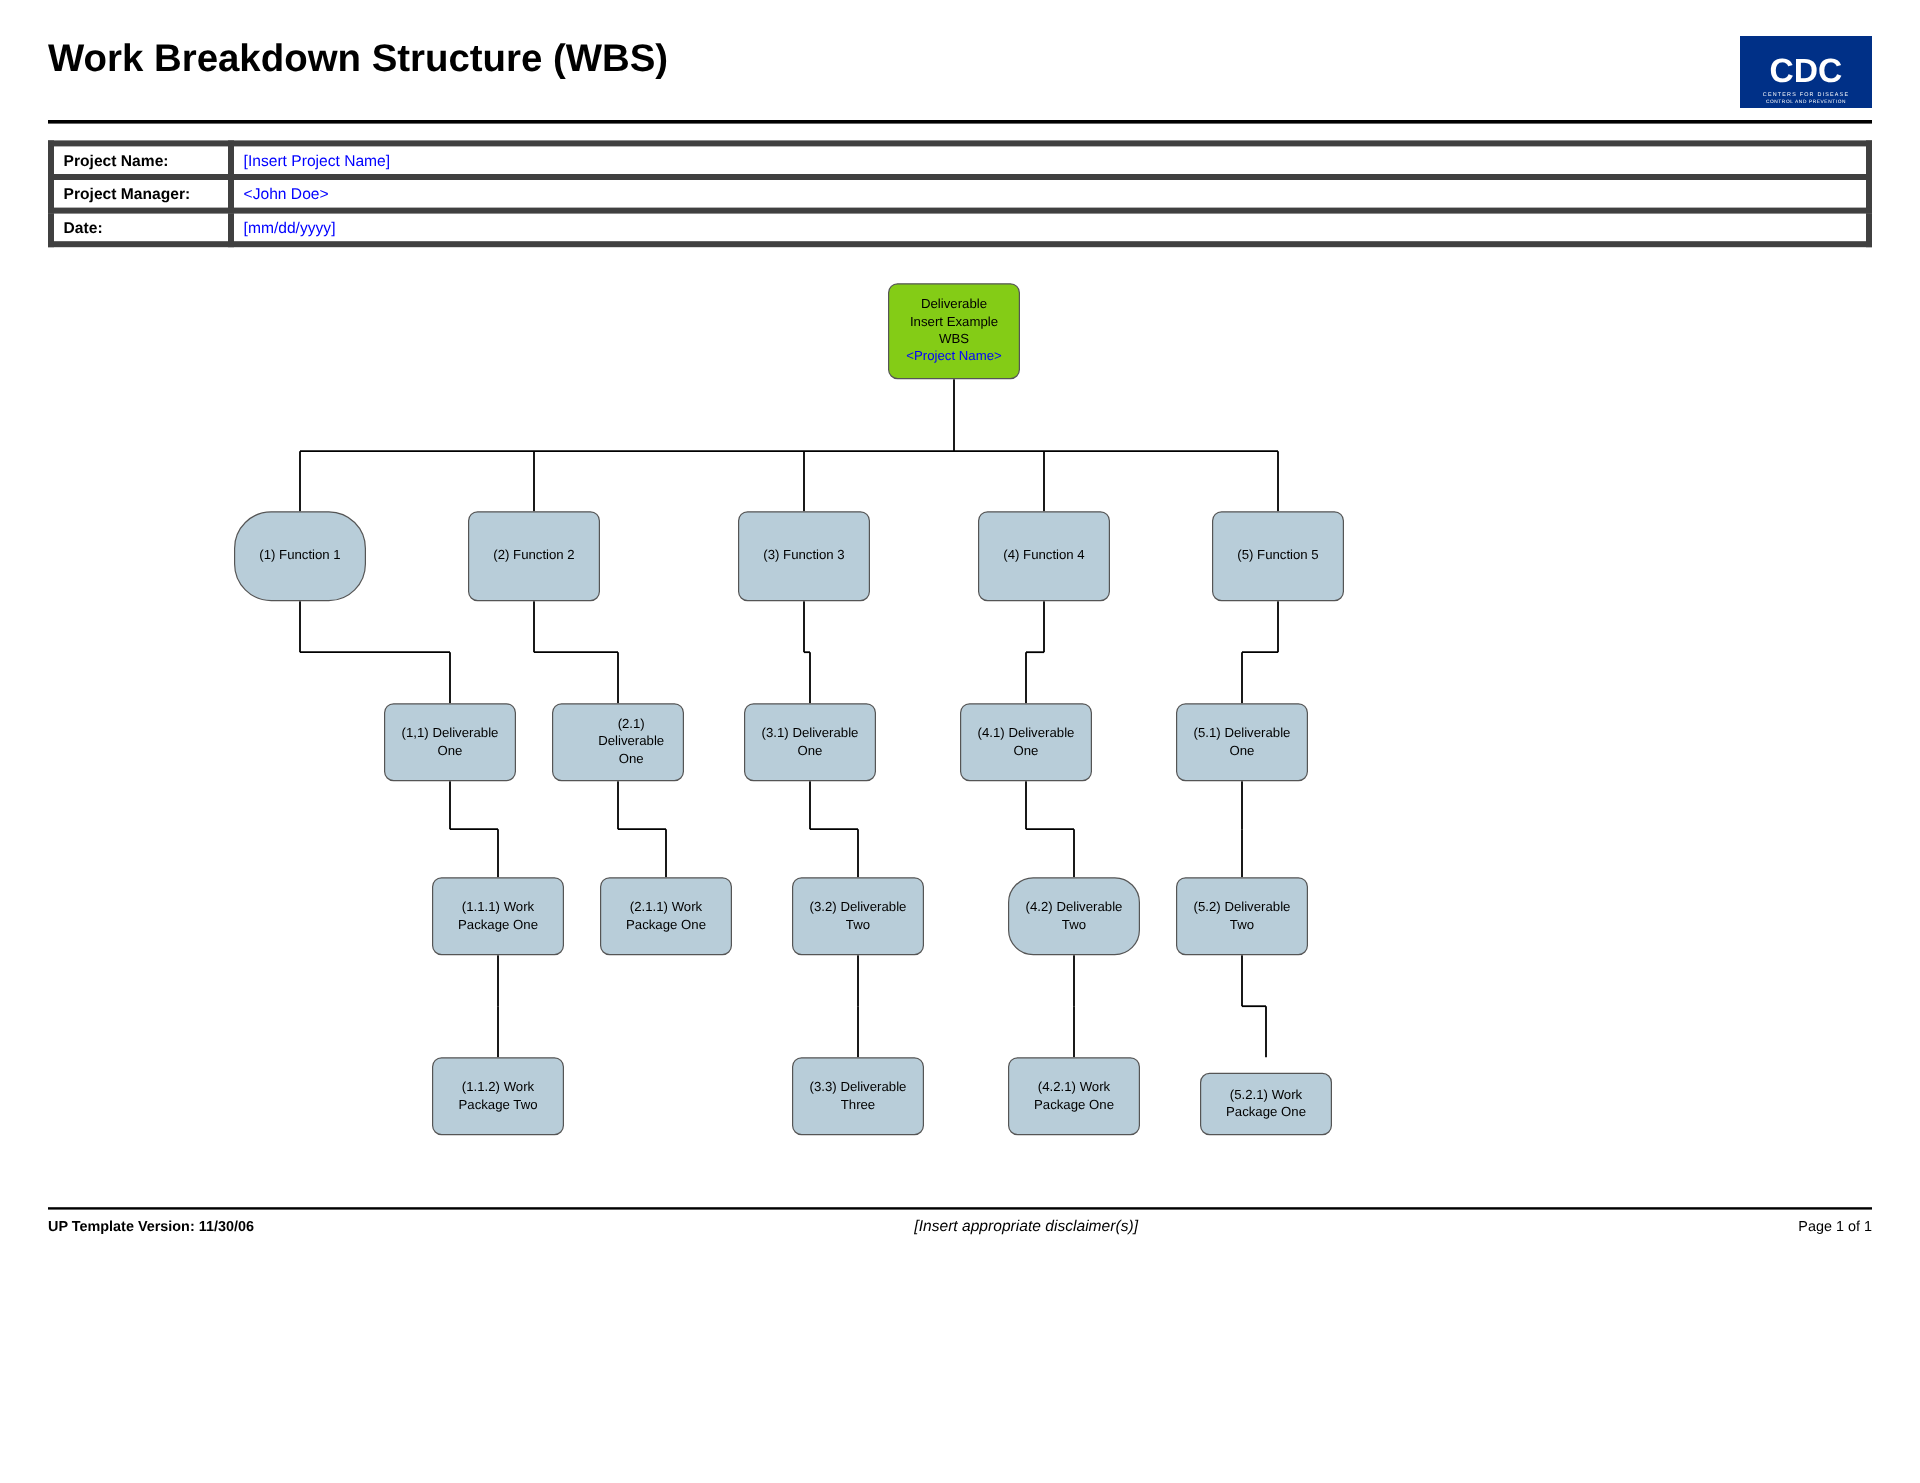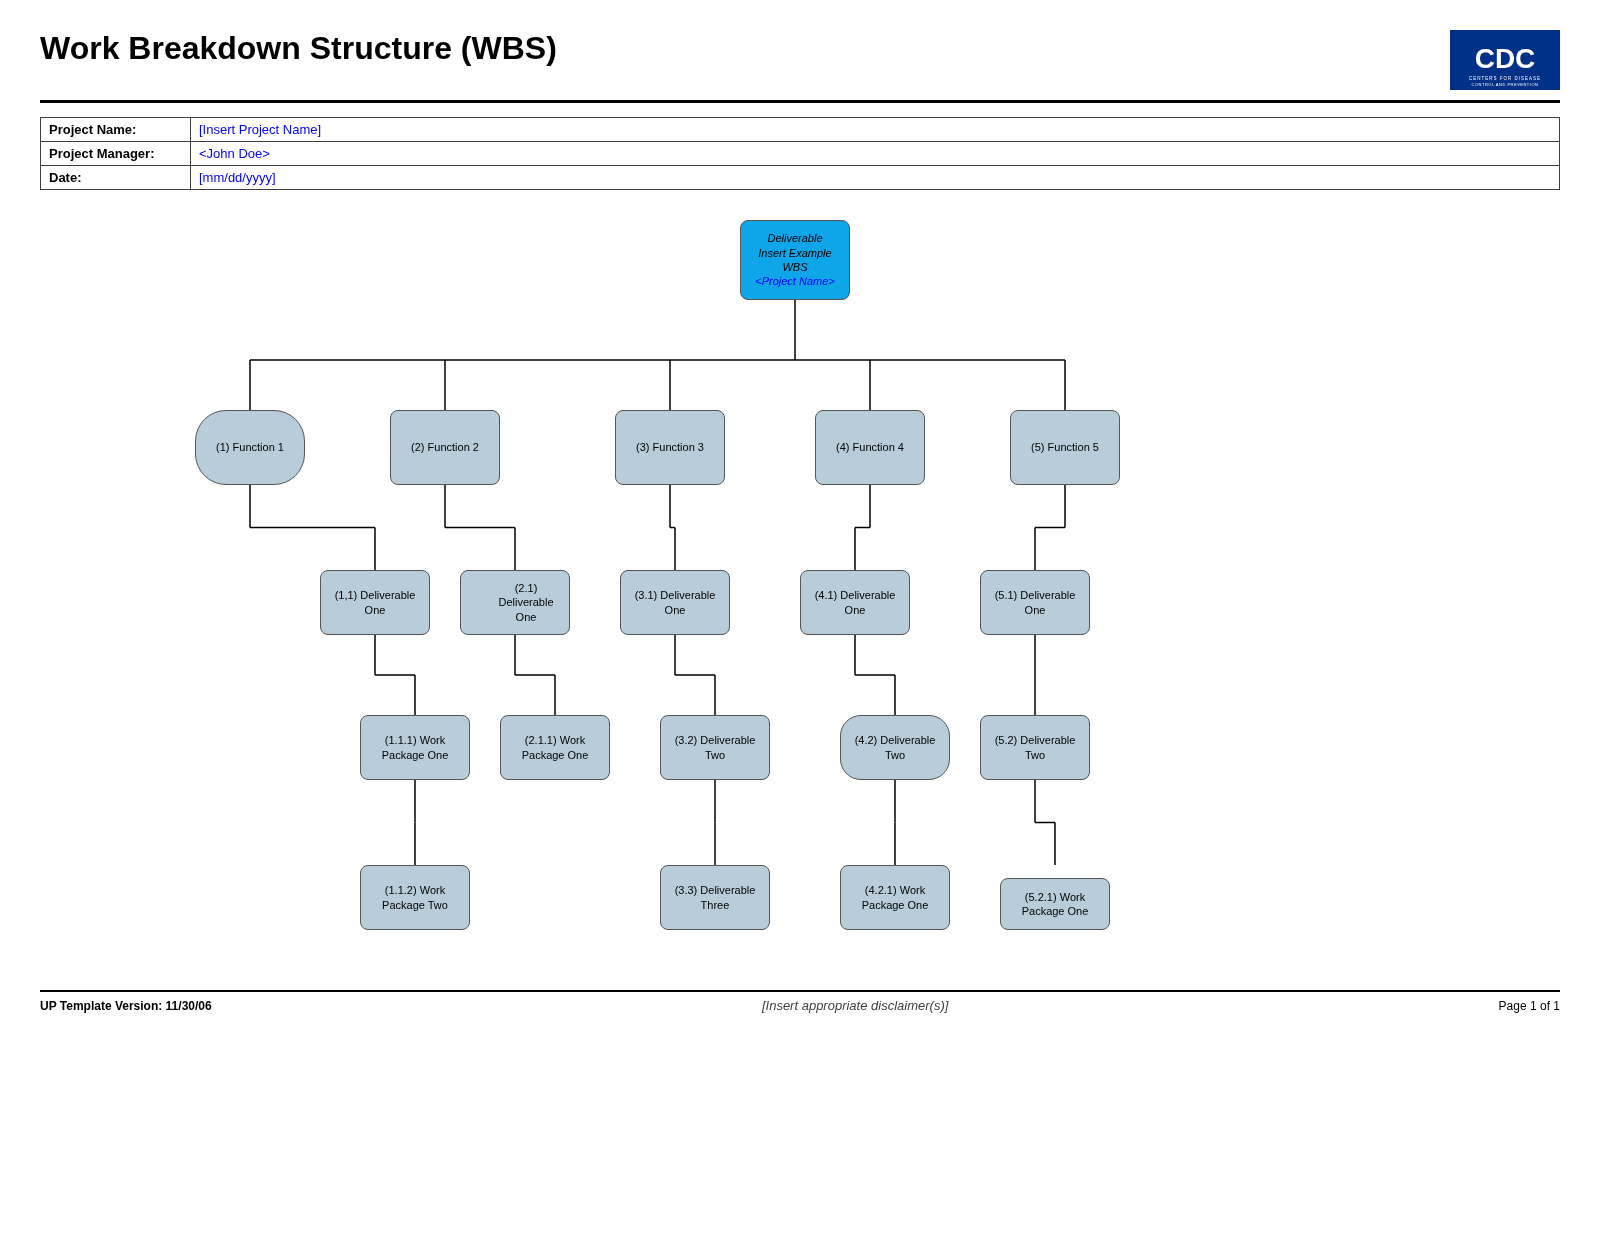--- a/index.html
+++ b/index.html
@@ -35,21 +35,21 @@
     }
 
     
     .info-table {
       border-collapse: collapse;
       width: 100%;
       margin-bottom: 20px;
       border: 1px solid #999;
     }
     .info-table tr td {
-      border: 1px solid #404040;
+      border: 5px solid #404040;
       padding: 4px 8px;
     }
     .info-table td.label {
       font-weight: bold;
       white-space: nowrap;
       width: 150px;
     }
     .info-table td.value {
       color: #00f;
     }
@@ -69,23 +69,22 @@
       border-radius: 8px;
       font-size: 11px;
       text-align: center;
       display: flex;
       align-items: center;
       justify-content: center;
       padding: 4px 6px;
       line-height: 1.3;
     }
     .node.root {
-      background: #0ea5e9;
+      background: #84cc16;
       border: 1.5px solid #555;
-      font-style: italic;
     }
 
     
     .wbs-svg {
       position: absolute;
       top: 0; left: 0;
       width: 100%;
       height: 100%;
       pointer-events: none;
     }
@@ -97,21 +96,21 @@
       padding-top: 6px;
       display: flex;
       justify-content: space-between;
       align-items: flex-end;
     }
     .footer-left { font-size: 12px; }
     .footer-left span { font-weight: bold; }
     .footer-right { font-size: 12px; }
     .footer-center {
       text-align: center;
-      color: #404040;
+      color: #000000;
       font-style: italic;
       font-size: 13px;
       flex: 1;
     }
   </style>
 </head>
 <body>
 
 <div class="header">
   <div class="title">Work Breakdown Structure (WBS)</div>

